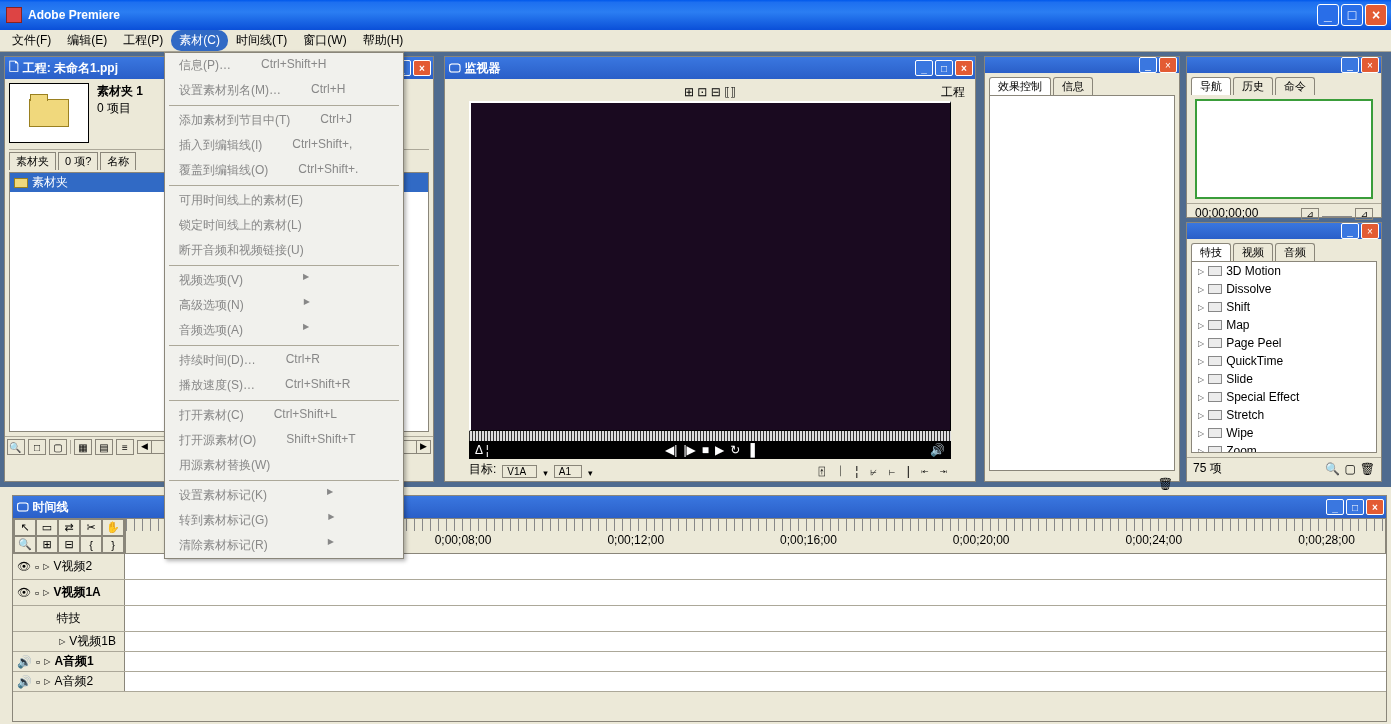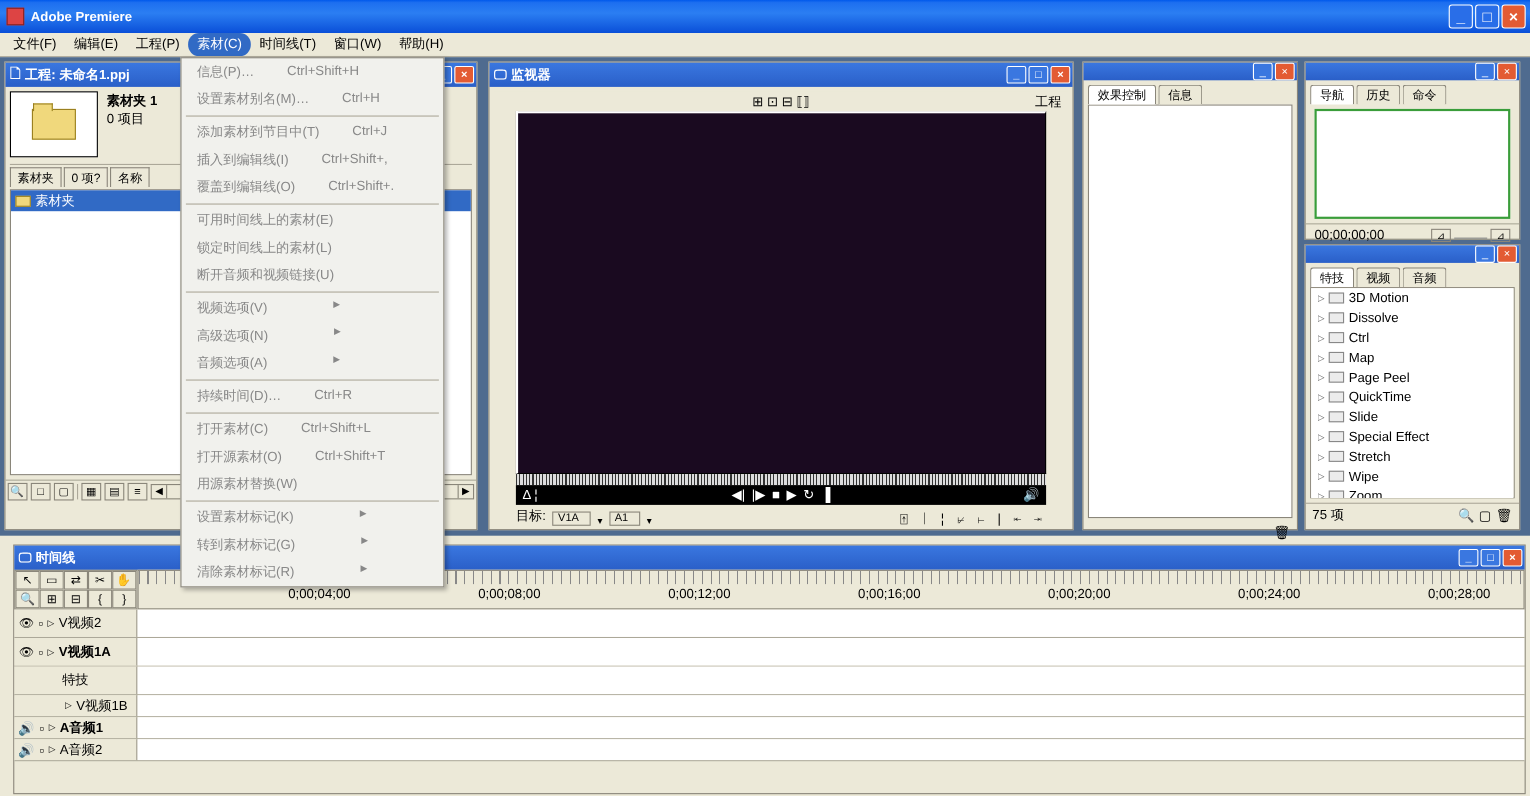--- a/index.html
+++ b/index.html
@@ -232,21 +232,21 @@
           <span>3D Motion</span>
         </div>
         <div class="fx-item">
           <span class="tri">▷</span>
           <span class="fld"></span>
           <span>Dissolve</span>
         </div>
         <div class="fx-item">
           <span class="tri">▷</span>
           <span class="fld"></span>
-          <span>Ctrl</span>
+          <span>Shift</span>
         </div>
         <div class="fx-item">
           <span class="tri">▷</span>
           <span class="fld"></span>
           <span>Map</span>
         </div>
         <div class="fx-item">
           <span class="tri">▷</span>
           <span class="fld"></span>
           <span>Page Peel</span>
@@ -336,28 +336,32 @@
     </div>
     <div class="di arrow">
       <span>音频选项(A)</span>
       <span></span>
     </div>
     <div class="sep"></div>
     <div class="di">
       <span>持续时间(D)…</span>
       <span>Ctrl+R</span>
     </div>
+    <div class="di">
+      <span>播放速度(S)…</span>
+      <span>Ctrl+Shift+R</span>
+    </div>
     <div class="sep"></div>
     <div class="di">
       <span>打开素材(C)</span>
       <span>Ctrl+Shift+L</span>
     </div>
     <div class="di">
       <span>打开源素材(O)</span>
-      <span>Ctrl+Shift+T</span>
+      <span>Shift+Shift+T</span>
     </div>
     <div class="di">
       <span>用源素材替换(W)</span>
     </div>
     <div class="sep"></div>
     <div class="di arrow">
       <span>设置素材标记(K)</span>
       <span></span>
     </div>
     <div class="di arrow">

